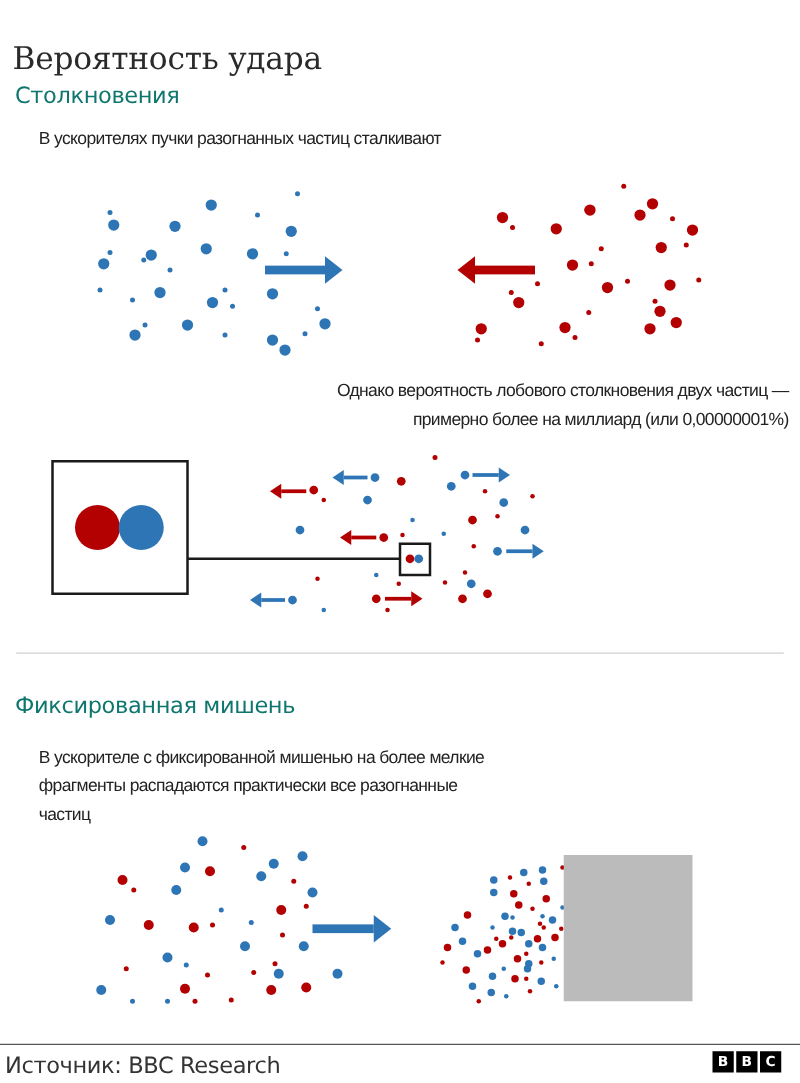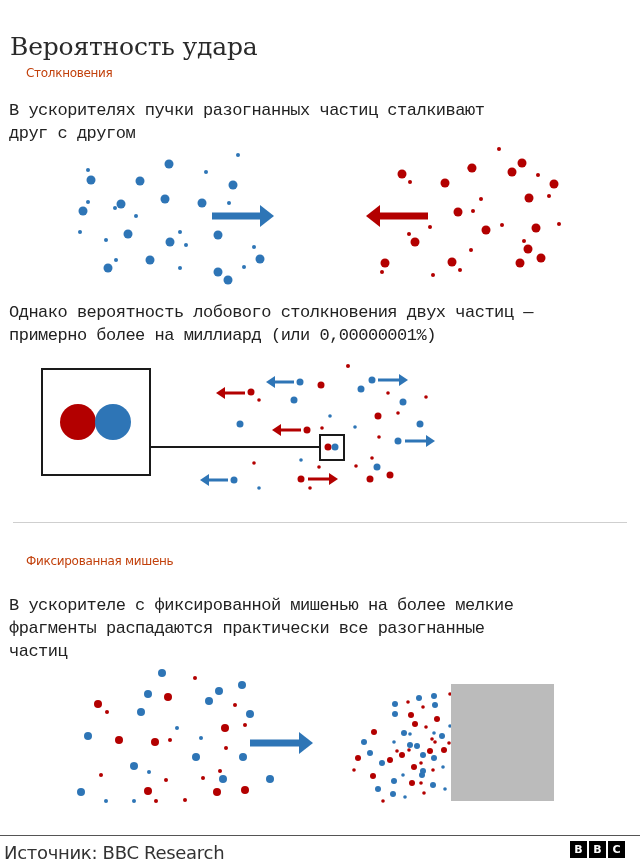--- a/index.html
+++ b/index.html
@@ -1,39 +1,38 @@
 <!DOCTYPE html>
 <html><head>
 <meta charset="utf-8">
 <style>
   html, body { margin: 0; padding: 0; background: #ffffff; }
   body { width: 640px; height: 866px; position: relative; overflow: hidden; font-family: "Liberation Sans", "DejaVu Sans", sans-serif; color: #222222; }
   .title { position: absolute; left: 10px; top: 9px; font-family: "DejaVu Serif", "Liberation Serif", serif; font-size: 25px; color: #2a2a2a; letter-spacing: -0.2px; margin-top: 23px; }
-  .h2 { position: absolute; left: 26px; font-family: "DejaVu Sans", sans-serif; font-size: 12px; font-weight: 500; color: #c2410c; letter-spacing: -0.3px; }
-  .para { position: absolute; left: 9px; font-family: Liberation Mono, monospace; font-size: 17px; line-height: 23px; color: #222222; letter-spacing: -0.5px; width: 600px; }
+  .h2 { position: absolute; left: 12px; font-family: "DejaVu Sans", sans-serif; font-size: 18px; font-weight: 500; color: #0f766e; letter-spacing: -0.3px; }
+  .para { position: absolute; left: 31px; font-family: Liberation Sans, sans-serif; font-size: 14px; line-height: 23px; color: #222222; letter-spacing: -0.5px; width: 600px; }
   .para span { display: block; white-space: nowrap; }
   .divider { position: absolute; left: 13px; top: 522px; width: 614px; height: 1px; background: #cfcfcf; }
   .footer-line { position: absolute; left: 0; top: 835px; width: 640px; height: 1px; background: #555555; }
   .source { position: absolute; left: 4px; top: 842px; font-family: "DejaVu Sans", sans-serif; font-size: 18px; color: #333333; letter-spacing: -0.3px; }
   .bbc { position: absolute; top: 841px; left: 570px; display: flex; gap: 2px; }
   .bbc span { display: block; width: 17px; height: 17px; background: #000000; color: #ffffff; font-family: "DejaVu Sans", sans-serif; font-weight: bold; font-size: 11px; line-height: 17px; text-align: center; }
   svg.diagram { position: absolute; left: 0; top: 0; width: 640px; height: 866px; pointer-events: none; }
 </style>
 </head>
 <body>
 
 <div class="title">Вероятность удара</div>
 
 <div class="h2" style="top:66px;">Столкновения</div>
 <div class="para" style="top:99px;">
   <span>В ускорителях пучки разогнанных частиц сталкивают</span>
-  <span>друг с другом</span>
-</div>
-
-<div class="para" style="top:301px;">
+</div>
+
+<div class="para" style="top:301px;text-align:right;">
   <span>Однако вероятность лобового столкновения двух частиц —</span>
   <span>примерно более на миллиард (или 0,00000001%)</span>
 </div>
 
 <div class="divider"></div>
 
 <div class="h2" style="top:554px;">Фиксированная мишень</div>
 <div class="para" style="top:594px;">
   <span>В ускорителе с фиксированной мишенью на более мелкие</span>
   <span>фрагменты распадаются практически все разогнанные</span>

